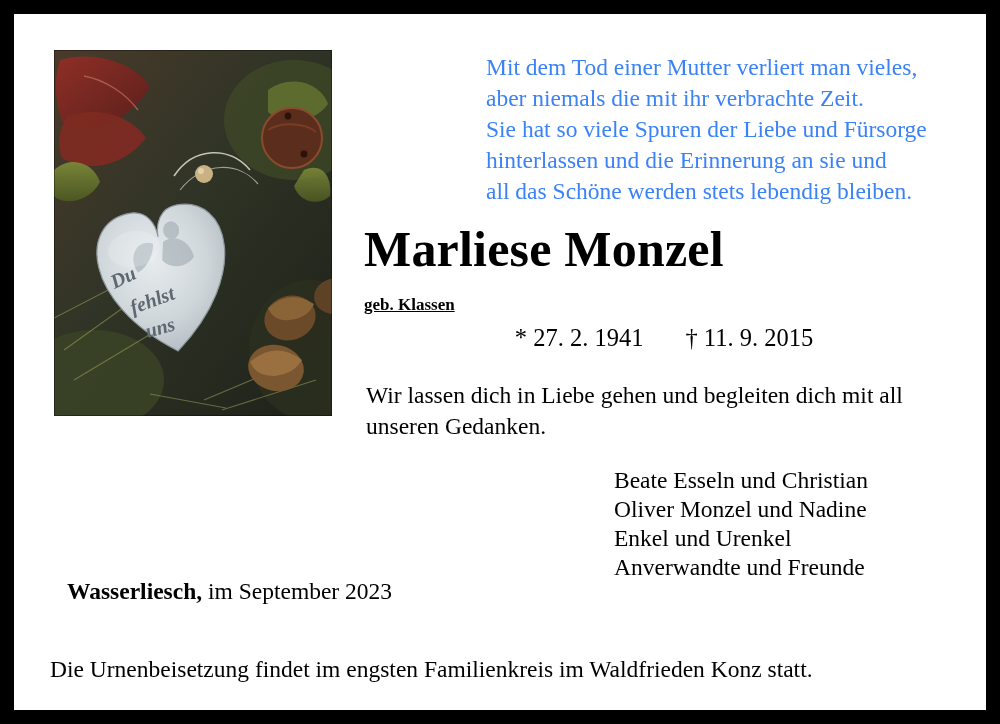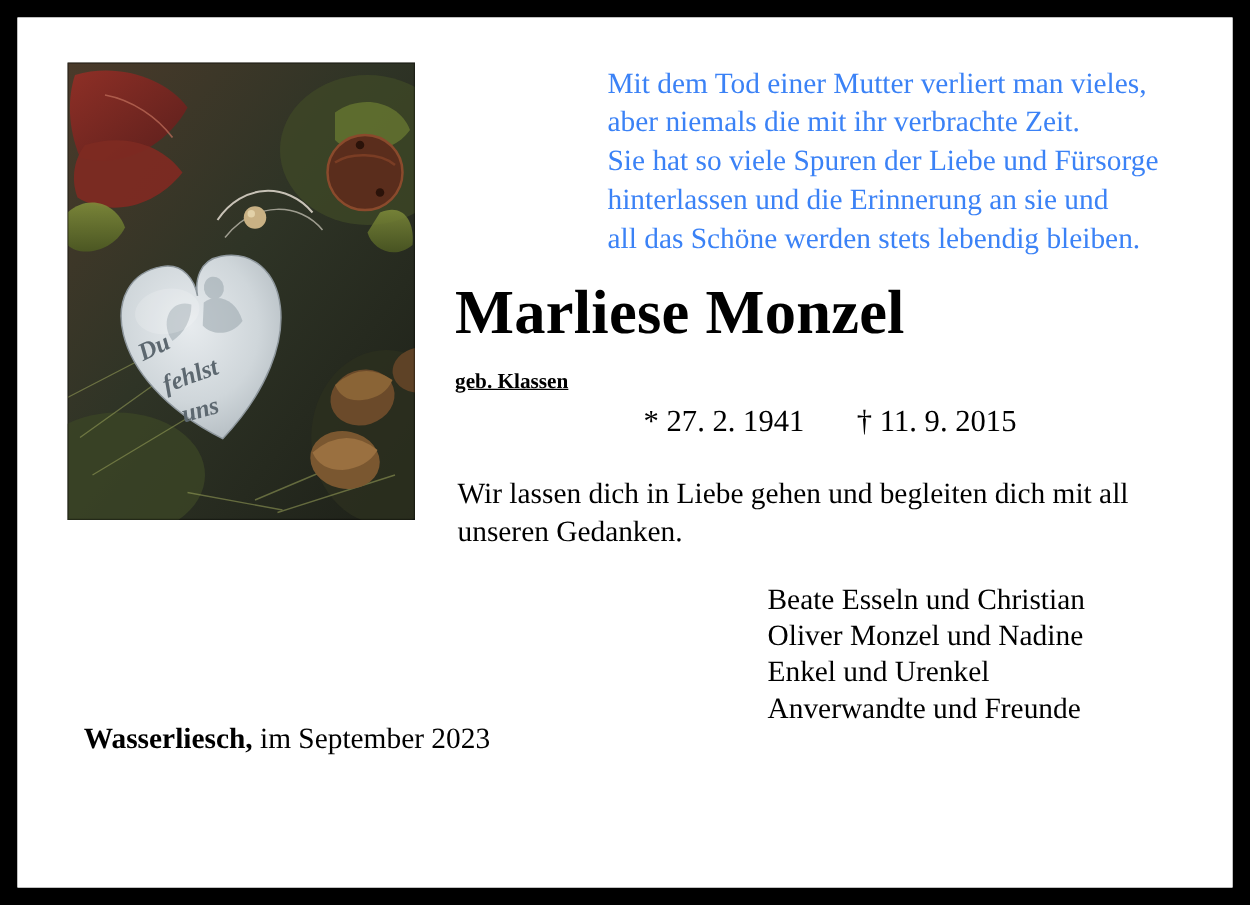--- a/index.html
+++ b/index.html
@@ -246,15 +246,16 @@
 unseren Gedanken.</div>
 
     <div class="mourners">Beate Esseln und Christian
 Oliver Monzel und Nadine
 Enkel und Urenkel
 Anverwandte und Freunde</div>
 
     <div class="place-line">
       <b>Wasserliesch,</b><span> im September 2023</span>
     </div>
+    <div class="notice-line">Die Urnenbeisetzung findet im engsten Familienkreis im Waldfrieden Konz statt.</div>
 
   </div>
 </div>
 
 </body></html>

